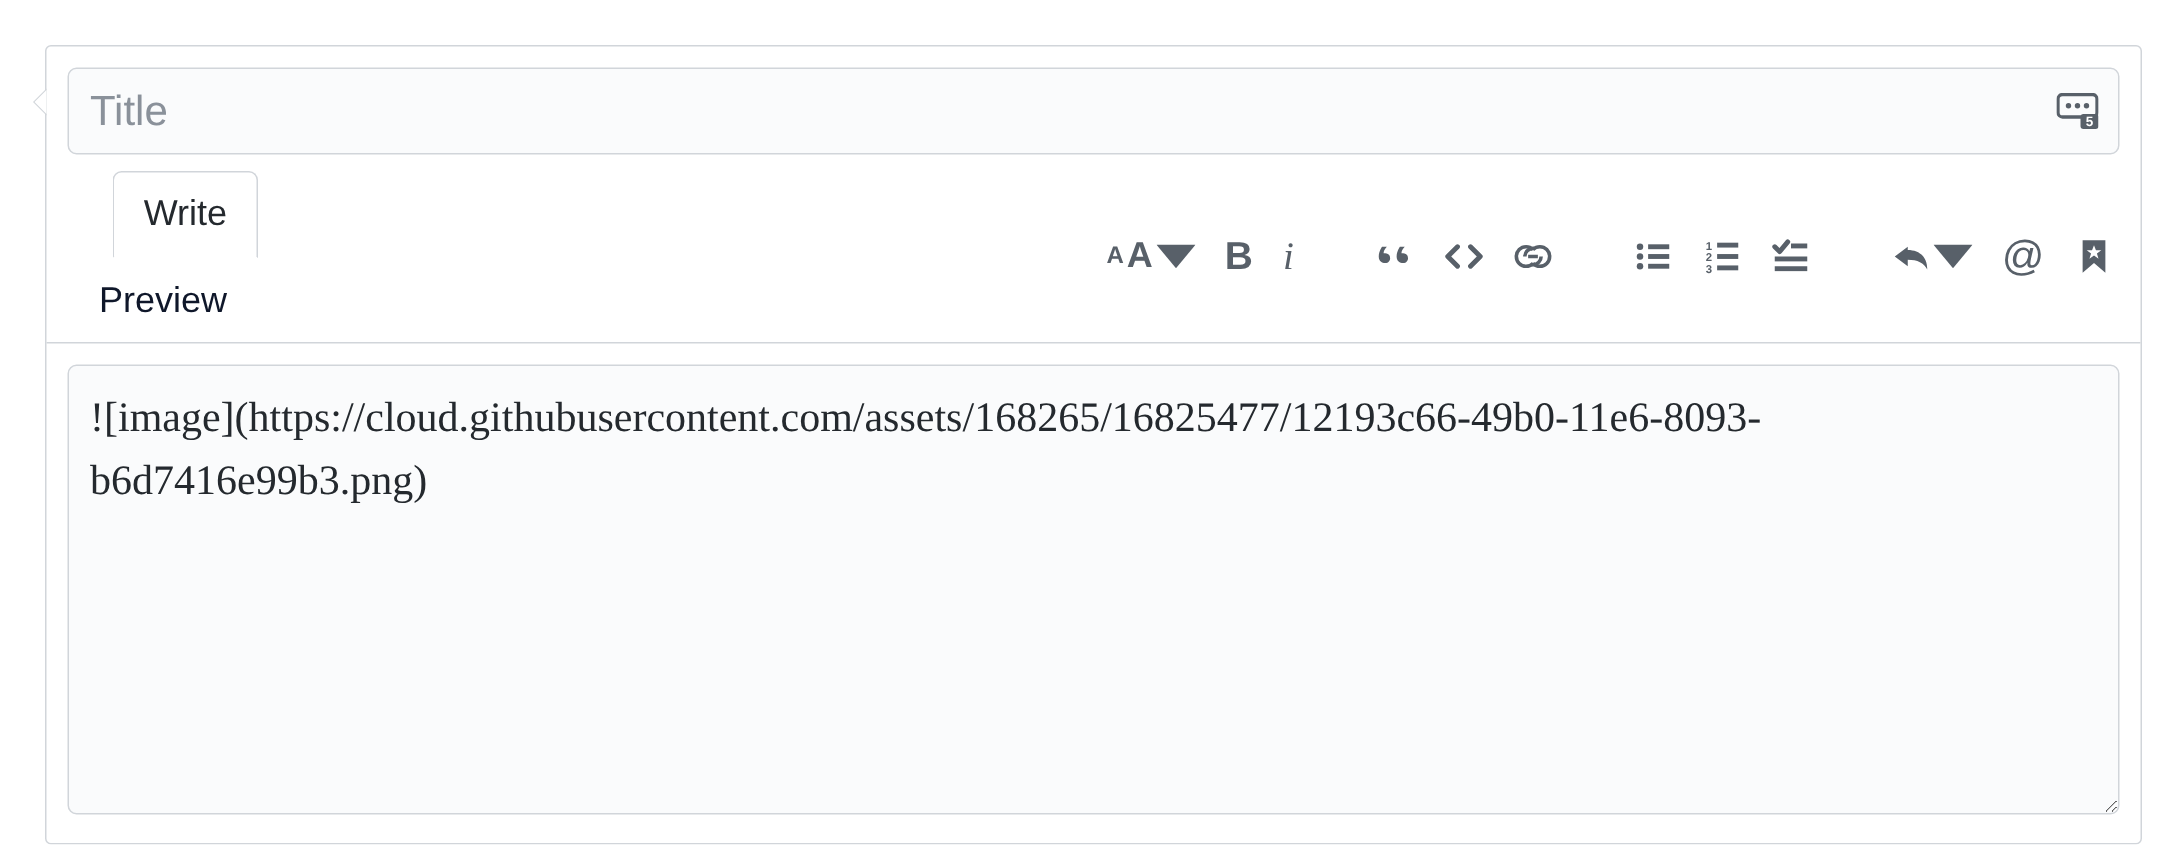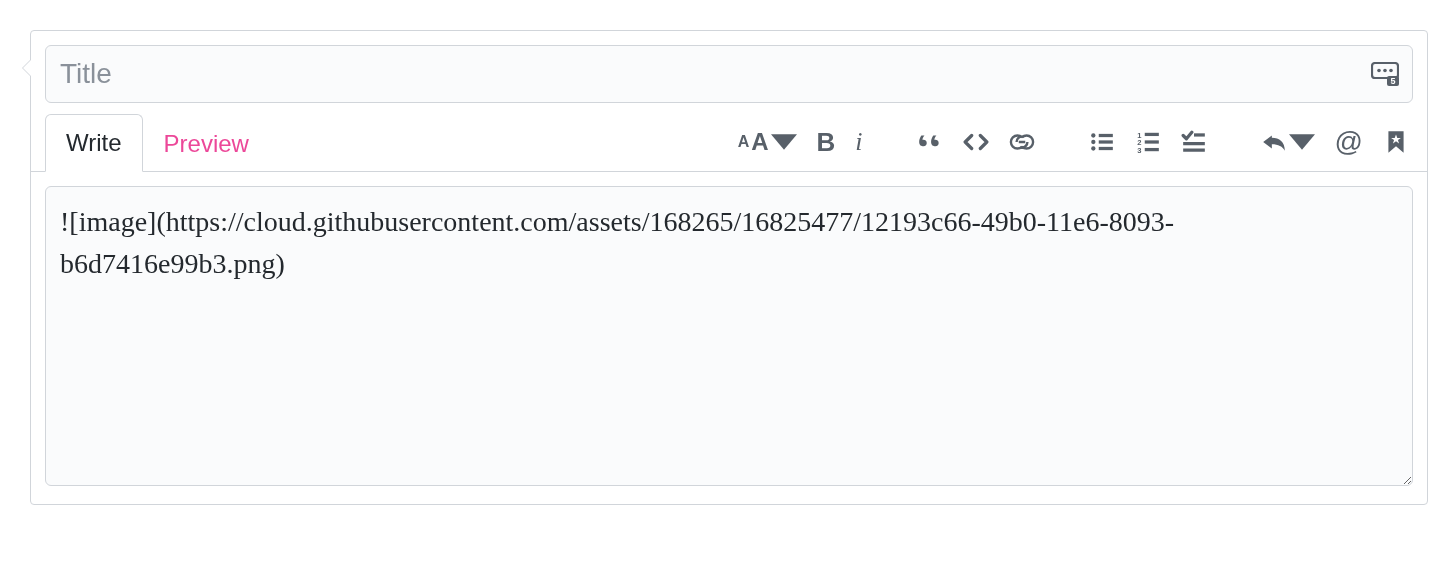--- a/index.html
+++ b/index.html
@@ -60,25 +60,25 @@
       color: #586069;
       cursor: pointer;
     }
     .tabnav {
       display: flex;
       align-items: center;
       padding: 0 14px;
       border-bottom: 1px solid #d1d5da;
       gap: 8px;
     }
-    .tabs { display: flex; gap: 0; align-items: flex-end; }
+    .tabs { display: flex; gap: 0; align-items: flex-end; flex-direction: column; }
     .tab {
       padding: 14px 20px;
       font-size: 24px;
-      color: #ec4899;
+      color: #0f172a;
       cursor: pointer;
       border: 1px solid transparent;
       border-bottom: none;
       background: transparent;
       position: relative;
       bottom: -1px;
     }
     .tab.active {
       color: #24292e;
       background: #fff;

